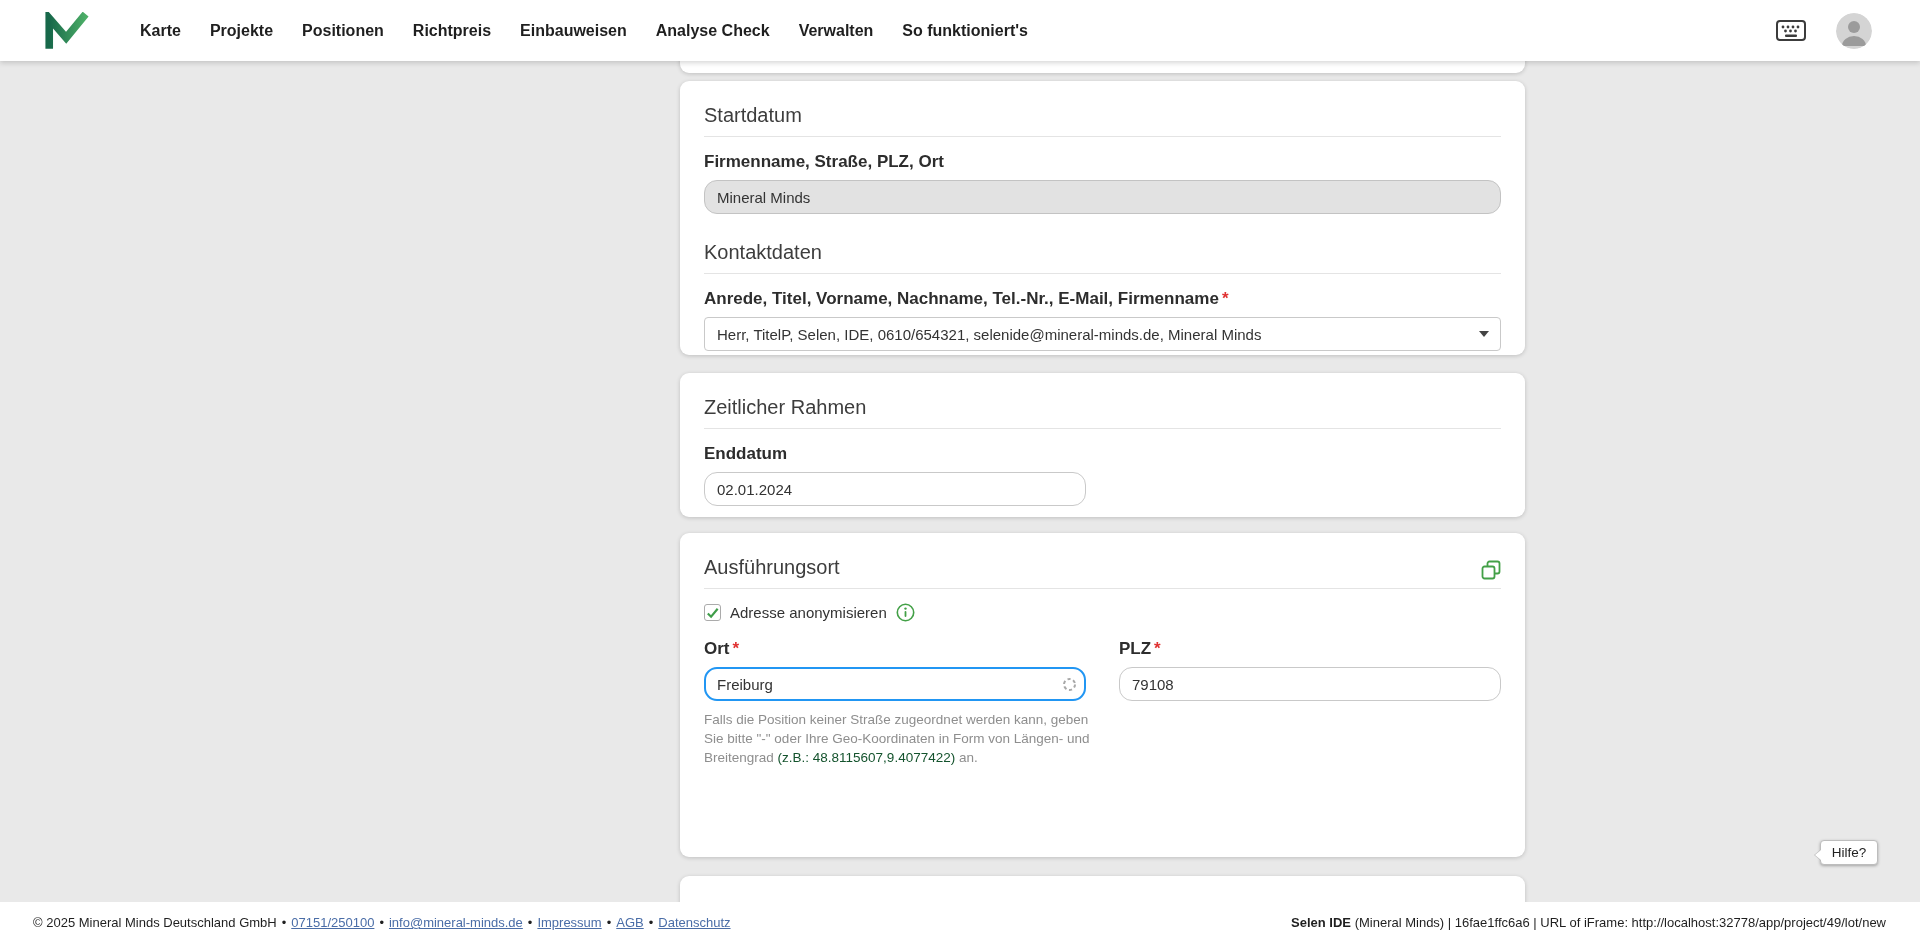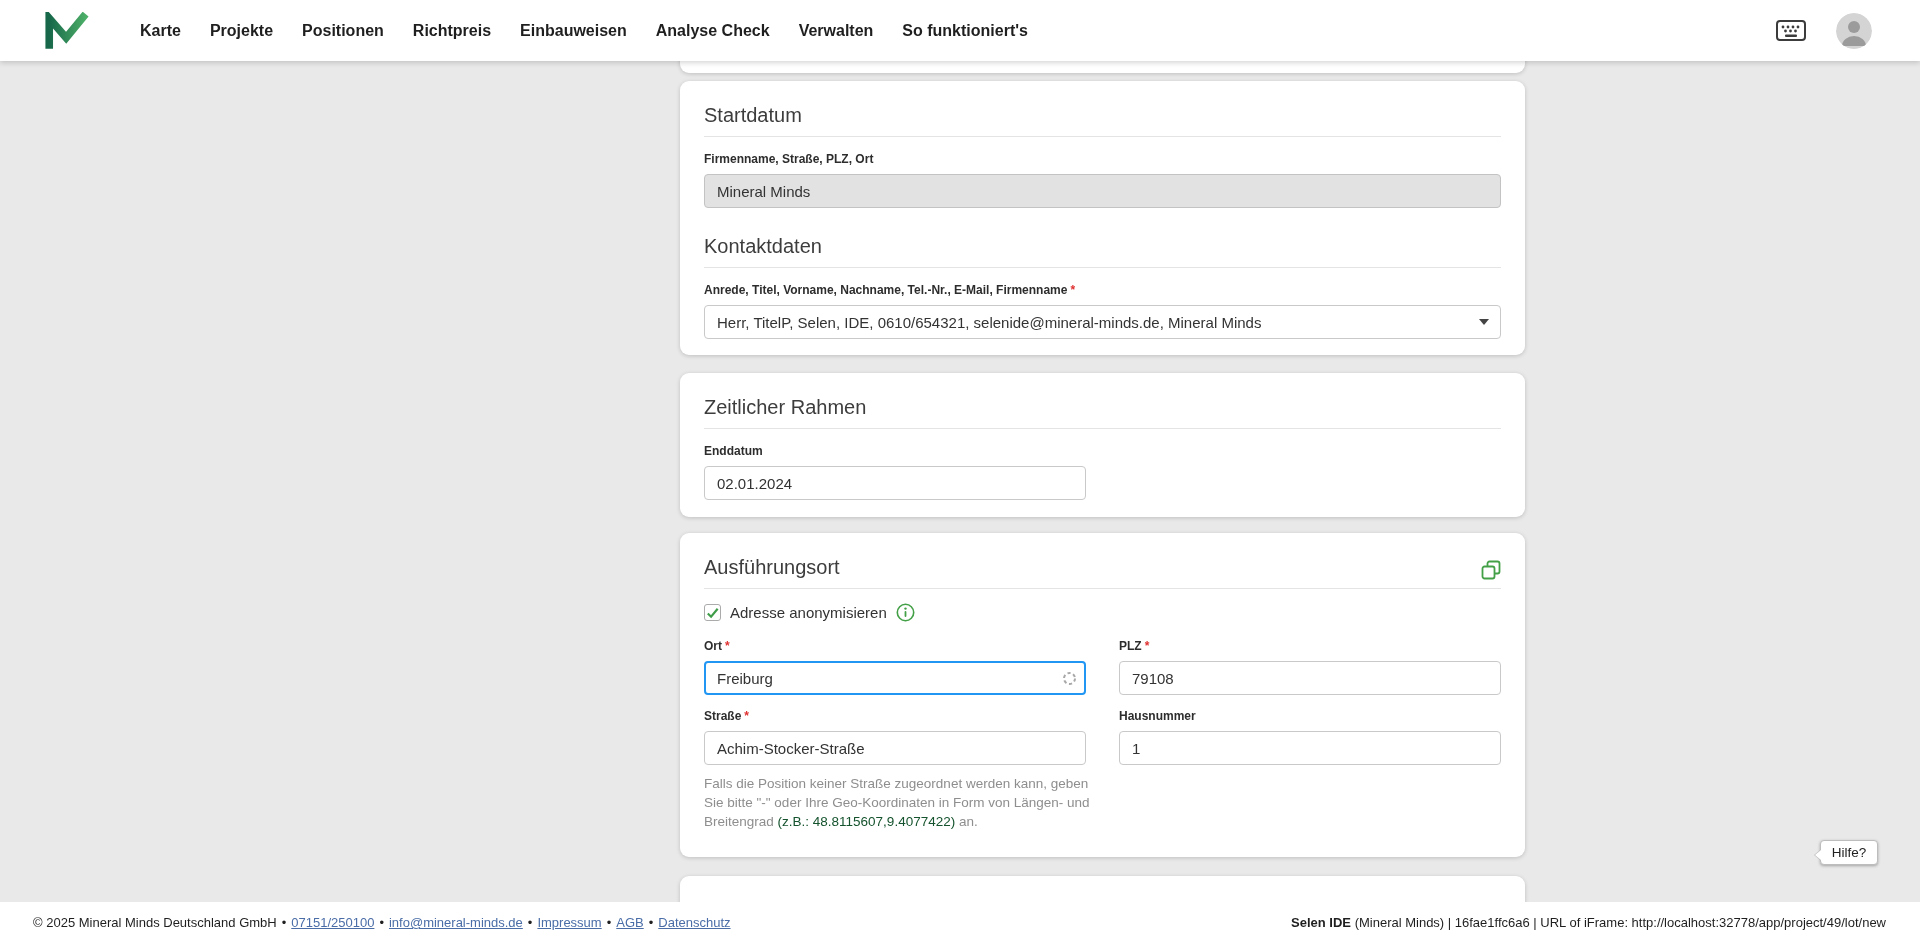--- a/index.html
+++ b/index.html
@@ -24,24 +24,24 @@
   .card-top-partial    { top:40px;  height:33px; }
   .card-firmendaten    { top:81px;  height:274px; }
   .card-zeitraum       { top:373px; height:144px; }
   .card-ort            { top:533px; height:324px; }
   .card-bottom-partial { top:876px; height:50px; }
 
   .section-title { font-size:20px; font-weight:400; color:#3d3d3d; padding:5px 0 9px; }
   .rule { border:none; border-top:1px solid #e4e4e4; height:0; }
   .card-head { display:flex; align-items:center; justify-content:space-between; }
 
-  .field-label { display:block; margin-top:15px; font-size:12px; font-weight:700; color:#2d2d2d; }
+  .field-label { display:block; margin-top:15px; font-size:17px; font-weight:700; color:#2d2d2d; }
   .req { color:#e03131; margin-left:3px; font-weight:700; }
 
-  .text-input { margin-top:8px; width:100%; height:34px; border:1px solid #c9c9c9; border-radius:4px;
+  .text-input { margin-top:8px; width:100%; height:34px; border:1px solid #c9c9c9; border-radius:13px;
                 padding:0 12px; font-family:inherit; font-size:15px; color:#333; background:#fff;
                 outline:none; display:block; }
   .disabled-input { background:#e2e2e2; border-color:#c3c3c3; }
   .input-wrap { position:relative; }
   .text-input.focused { border:2px solid #2196f3; padding:0 11px; }
   .spinner { position:absolute; right:9px; top:10px; }
 
   .select { position:relative; margin-top:8px; height:34px; border:1px solid #c9c9c9; border-radius:4px;
             background:#fff; display:flex; align-items:center; padding:0 32px 0 12px;
             font-size:15px; color:#333; cursor:pointer; }
@@ -202,34 +202,20 @@
         </div>
       </div>
       <div class="cell">
         <label class="field-label">
           <span>PLZ</span><span class="req">*</span>
         </label>
         <input class="text-input" type="text" value="79108" style="">
       </div>
     </div>
 
-    <div class="grid2 mt14">
-      <div class="cell">
-        <label class="field-label" style="margin-top:0;">
-          <span>Straße</span><span class="req">*</span>
-        </label>
-        <input class="text-input" type="text" value="Achim-Stocker-Straße" style="">
-      </div>
-      <div class="cell">
-        <label class="field-label" style="margin-top:0;">
-          <span>Hausnummer</span>
-        </label>
-        <input class="text-input" type="text" value="1" style="">
-      </div>
-    </div>
 
     <p class="hint">
       <span>Falls die Position keiner Straße zugeordnet werden kann, geben Sie bitte "-" oder Ihre Geo-Koordinaten in Form von Längen- und Breitengrad </span><span class="hint-light">(z.B.: 48.8115607,9.4077422)</span><span> an.</span>
     </p>
   </section>
 
   <div class="card card-partial card-bottom-partial"></div>
 
   <div class="help-bubble">Hilfe?</div>
 

